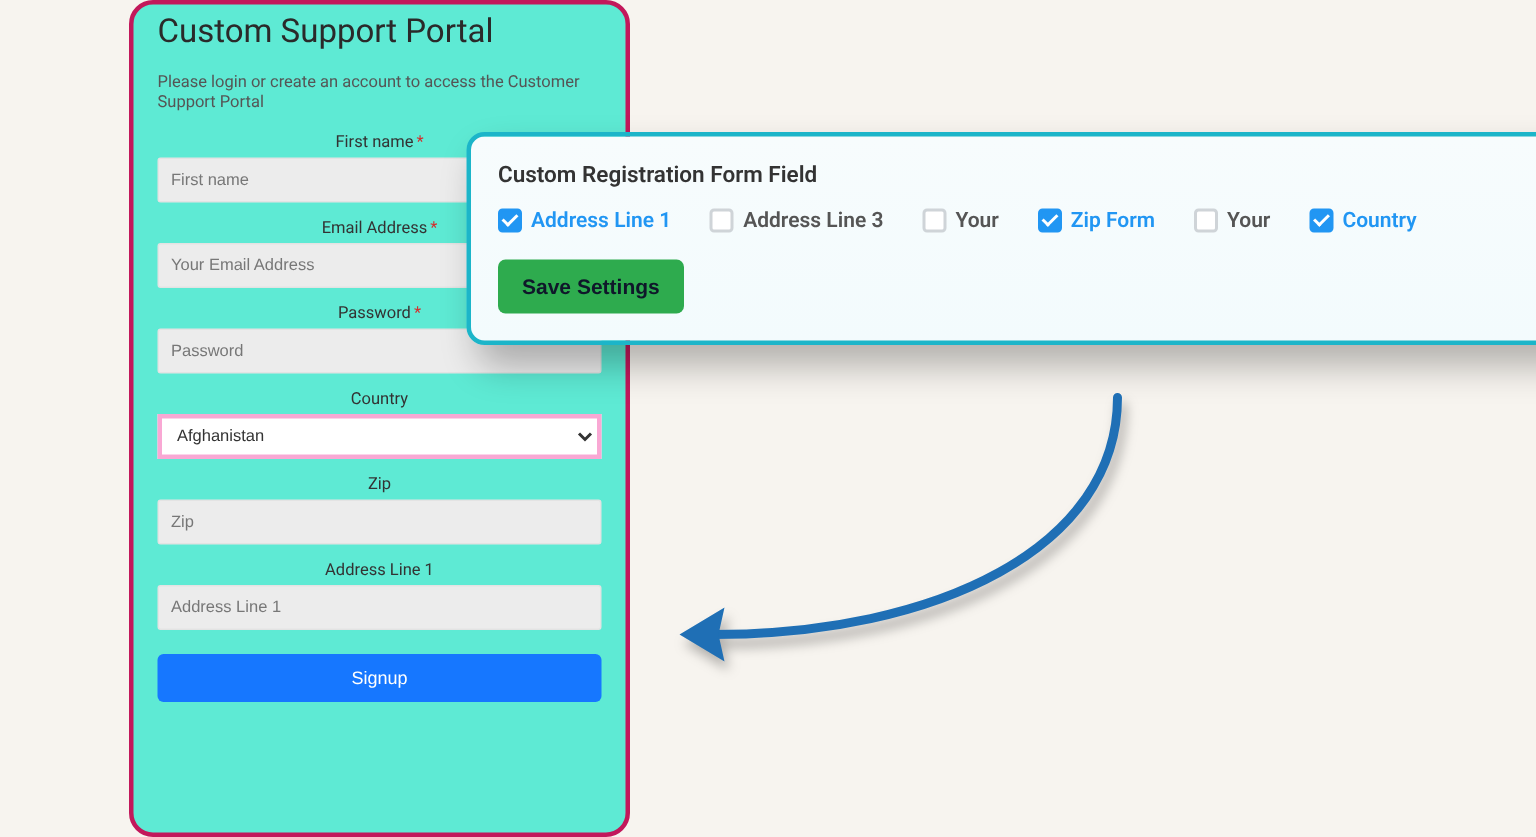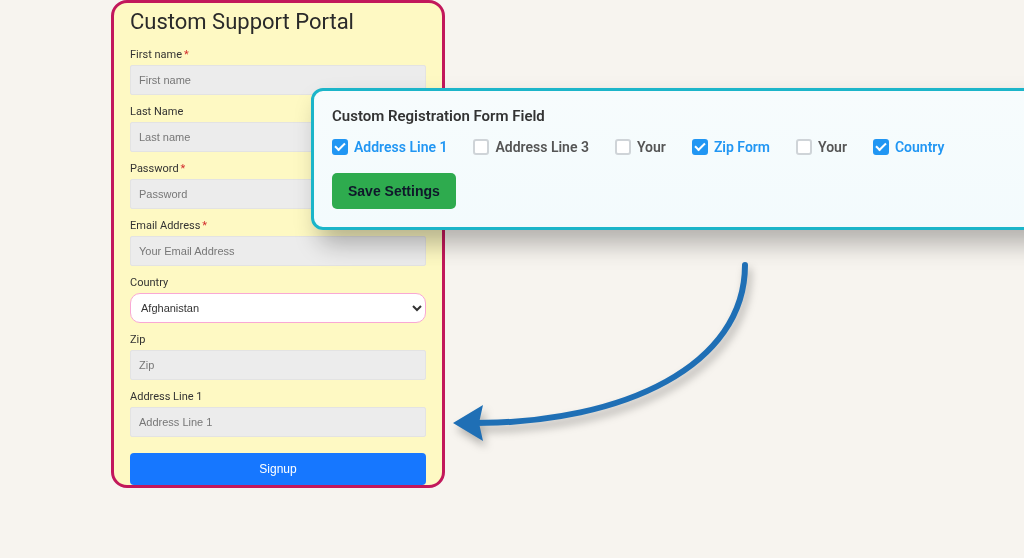--- a/index.html
+++ b/index.html
@@ -10,26 +10,25 @@
       height: 558px;
       position: relative;
       overflow: hidden;
     }
 
     .portal-card {
       position: absolute;
       left: 86px;
       top: 0px;
       width: 334px;
-      height: 488px;
-      background: #fef9c3;
+      height: 558px;
+      background: #5eead4;
       border: 3px solid #c2185b;
       border-radius: 16px;
       padding: 0 16px 16px 16px;
-      margin-left: 25px;
     }
 
     .portal-title {
       font-size: 22px;
       font-weight: 400;
       color: #2a2a2a;
       margin-top: 6px;
       margin-bottom: 14px;
     }
 
@@ -38,20 +37,21 @@
       color: #555;
       margin-bottom: 14px;
     }
 
     .field-group { margin-bottom: 10px; }
     .field-label {
       font-size: 11px;
       color: #333;
       display: block;
       margin-bottom: 4px;
+      text-align: center;
     }
     .field-label .req { color: #d32f2f; margin-left: 2px; }
 
     .text-input {
       width: 100%;
       height: 30px;
       padding: 0 8px;
       font-size: 11px;
       color: #666;
       background: #ececec;
@@ -60,22 +60,22 @@
     }
     .text-input::placeholder { color: #777; }
 
     .select-input {
       width: 100%;
       height: 30px;
       padding: 0 6px;
       font-size: 11px;
       color: #333;
       background: #fff;
-      border: 1px solid #f9a8d4;
-      border-radius: 10px;
+      border: 3px solid #f9a8d4;
+      border-radius: 0;
     }
 
     .signup-btn {
       width: 100%;
       height: 32px;
       background: #1677ff;
       color: #fff;
       border: none;
       border-radius: 4px;
       font-size: 12px;
@@ -169,26 +169,26 @@
       height: 190px;
       pointer-events: none;
       filter: drop-shadow(3px 6px 4px rgba(0,0,0,0.28));
     }
   </style>
 </head>
 <body>
 
 <div class="portal-card">
   <h1 class="portal-title">Custom Support Portal</h1>
+  <p class="portal-subtitle">Please login or create an account to access the Customer Support Portal</p>
 
   <div id="portal-fields">
       <div class="field-group"><label class="field-label">First name<span class="req">*</span></label><input class="text-input" placeholder="First name" style=""></div>
-      <div class="field-group"><label class="field-label">Last Name</label><input class="text-input" placeholder="Last name" style=""></div>
+      <div class="field-group"><label class="field-label">Email Address<span class="req">*</span></label><input class="text-input" placeholder="Your Email Address" style=""></div>
       <div class="field-group"><label class="field-label">Password<span class="req">*</span></label><input class="text-input" placeholder="Password" style=""></div>
-      <div class="field-group"><label class="field-label">Email Address<span class="req">*</span></label><input class="text-input" placeholder="Your Email Address" style=""></div>
       <div class="field-group"><label class="field-label">Country</label><select class="select-input"><option>Afghanistan</option></select></div>
       <div class="field-group"><label class="field-label">Zip</label><input class="text-input" placeholder="Zip" style=""></div>
       <div class="field-group"><label class="field-label">Address Line 1</label><input class="text-input" placeholder="Address Line 1" style=""></div>
     </div>
 
   <button class="signup-btn">Signup</button>
 </div>
 
 <div class="settings-card">
   <div class="settings-title">Custom Registration Form Field</div>

